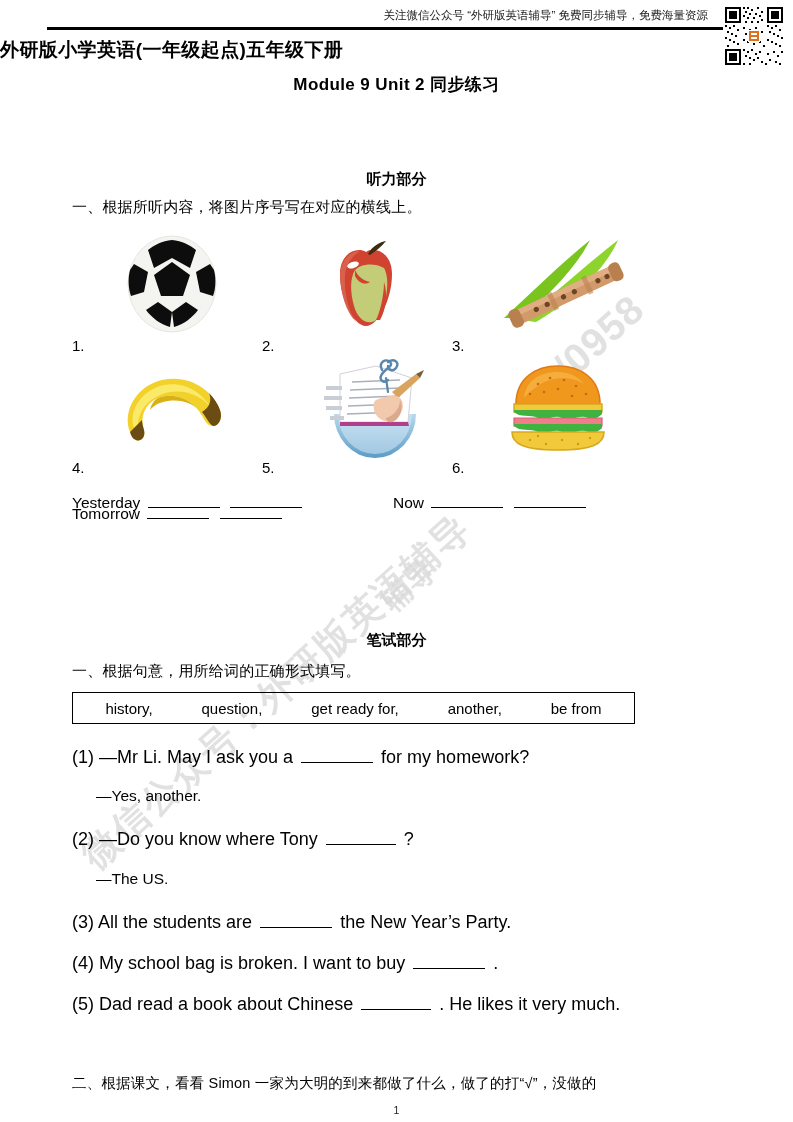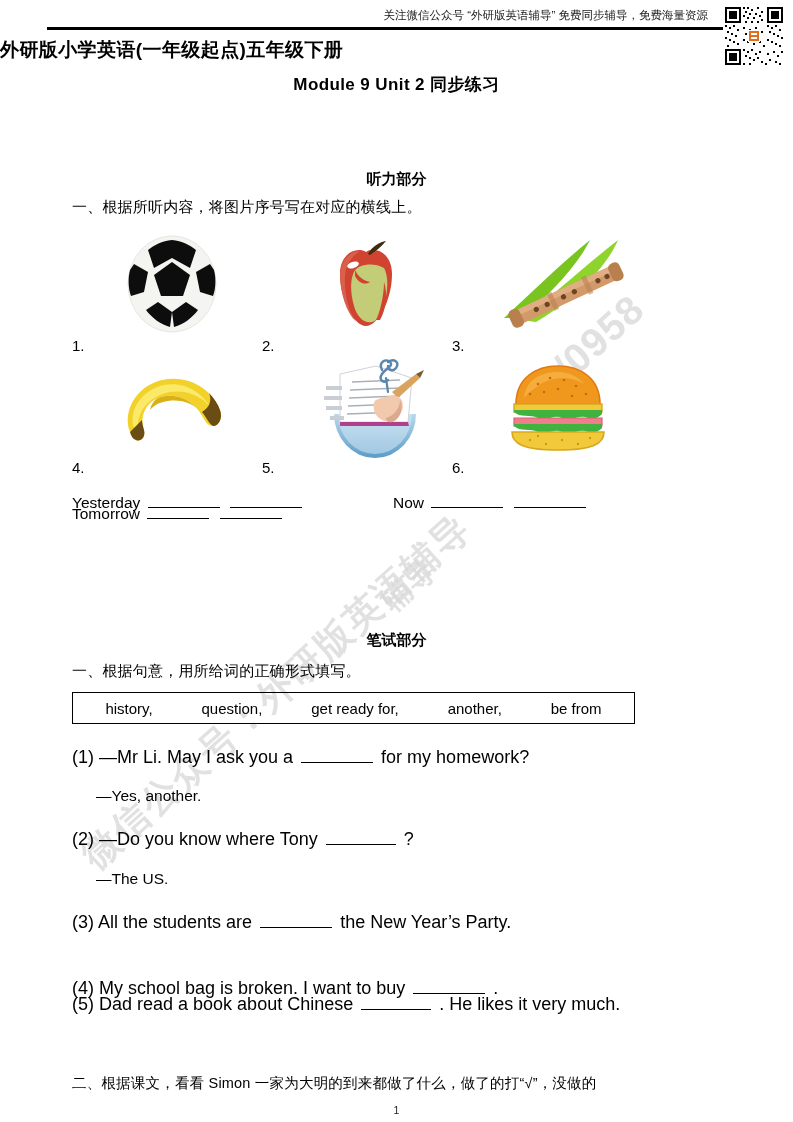--- a/index.html
+++ b/index.html
@@ -230,21 +230,21 @@
     position: absolute;
     left: 96px;
     font-size: 15.5px;
     white-space: nowrap;
   }
   #q1      { top: 747px; }
   #q1-ans  { top: 787px; }
   #q2      { top: 829px; }
   #q2-ans  { top: 870px; }
   #q3      { top: 912px; }
-  #q4      { top: 978px; }
+  #q4      { top: 953px; }
   #q5      { top: 994px; }
 
   .page-number {
     position: absolute;
     left: 0;
     top: 1104px;
     width: 793px;
     text-align: center;
     font-size: 10.5px;
     color: #222;

